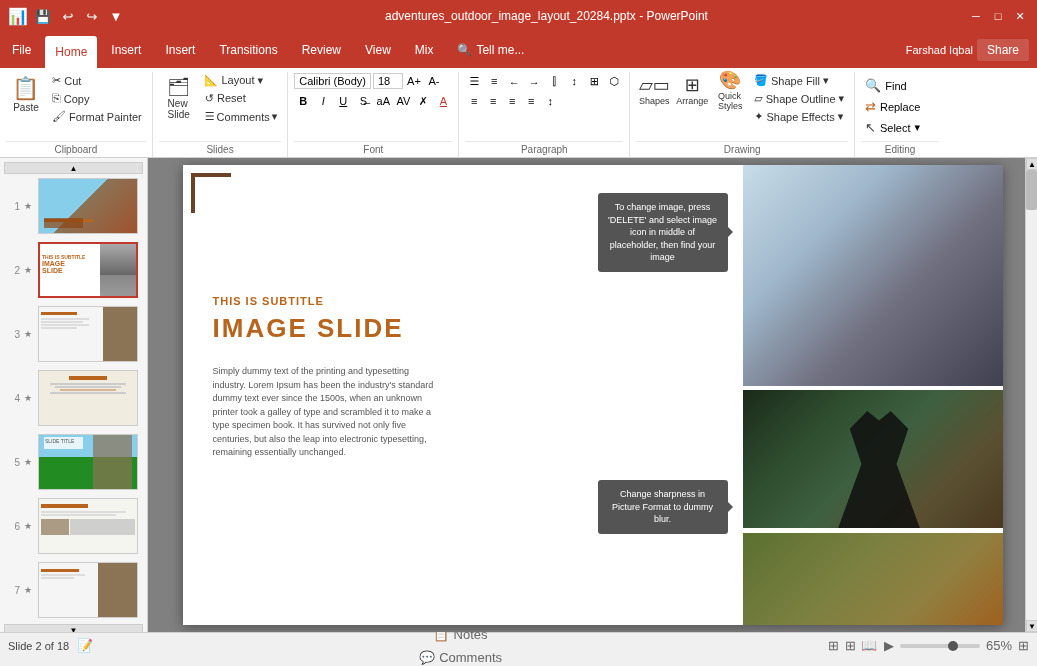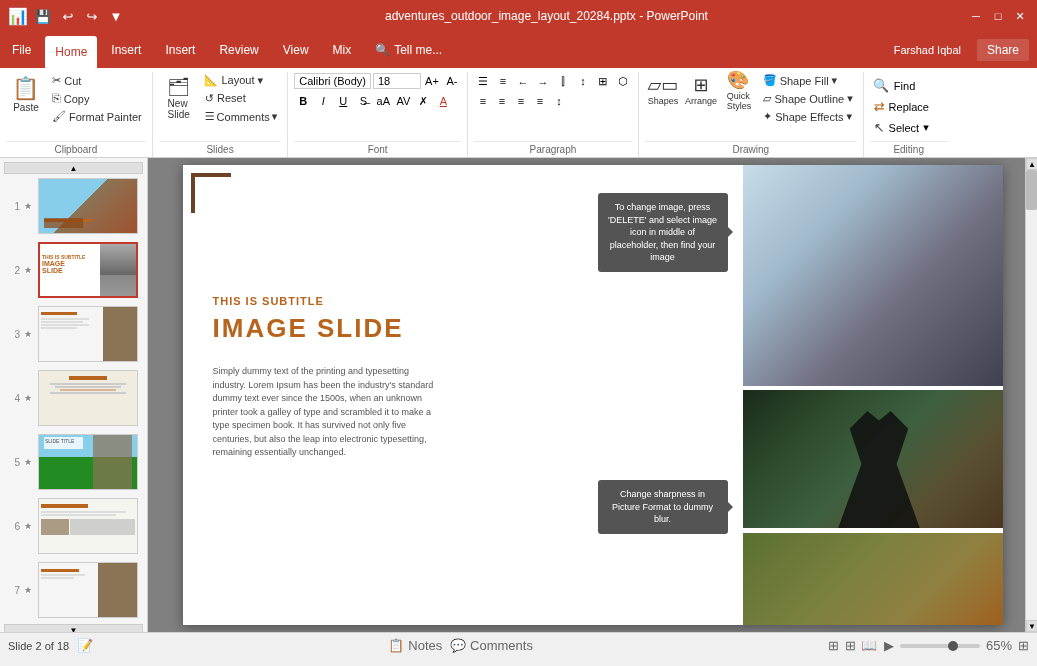--- a/index.html
+++ b/index.html
@@ -34,21 +34,21 @@
     .menu-item {
       padding: 0 12px;
       display: flex;
       align-items: center;
       color: white;
       font-size: 12px;
       cursor: pointer;
       white-space: nowrap;
     }
     .menu-item.active { background: white; color: #c0392b; border-radius: 3px 3px 0 0; margin: 4px 2px 0; padding: 0 10px; }
-    .menu-right { margin-left: auto; display: flex; align-items: center; gap: 16px; padding-right: 8px; justify-content: flex-end; }
+    .menu-right { margin-left: auto; display: flex; align-items: center; gap: 4px; padding-right: 8px; justify-content: flex-end; }
     .menu-right-btn {
       background: rgba(255,255,255,0.15);
       color: white;
       border: none;
       padding: 4px 10px;
       font-size: 12px;
       cursor: pointer;
       border-radius: 2px;
     }
 
@@ -348,21 +348,21 @@
       padding: 1px 4px;
       font-size: 11px;
       background: white;
       min-width: 50px;
     }
     .size-box {
       border: 1px solid #ccc;
       padding: 1px 4px;
       font-size: 11px;
       background: white;
-      width: 48px;
+      width: 30px;
     }
     .format-btn {
       width: 18px;
       height: 18px;
       display: flex;
       align-items: center;
       justify-content: center;
       font-size: 11px;
       cursor: pointer;
       border: 1px solid transparent;
@@ -425,20 +425,21 @@
     <span class="title-btn">□</span>
     <span class="title-btn">✕</span>
   </div>
 </div>
 
 <div class="menu-bar">
   <div class="menu-item">File</div>
   <div class="menu-item active">Home</div>
   <div class="menu-item">Insert</div>
   <div class="menu-item">Insert</div>
+  <div class="menu-item">Transitions</div>
   <div class="menu-item">Review</div>
   <div class="menu-item">View</div>
   <div class="menu-item">Mix</div>
   <div class="menu-item" style="display:flex;align-items:center;gap:4px;">🔍 <span>Tell me...</span></div>
   <div class="menu-right">
     <span style="color:white;font-size:11px;">Farshad Iqbal</span>
     <button class="menu-right-btn">Share</button>
   </div>
 </div>
 
@@ -709,21 +710,21 @@
       </div>
     </div>
   </div>
 </div>
 
 <div class="status-bar">
   <div class="status-bar-left">
     <span>Slide 2 of 18</span>
     <span class="status-icon">📝</span>
   </div>
-  <div style="display:flex;align-items:center;gap:8px;margin-left:auto;">
+  <div style="display:flex;align-items:center;gap:8px;margin-left:auto;flex-direction:column;">
     <span class="status-icon">📋 <span>Notes</span></span>
     <span class="status-icon">💬 <span>Comments</span></span>
   </div>
   <div class="status-bar-right">
     <span class="status-icon">⊞</span>
     <span class="status-icon">⊞</span>
     <span class="status-icon">📖</span>
     <span class="status-icon">▶</span>
     <div class="zoom-slider">
       <div class="zoom-thumb"></div>

